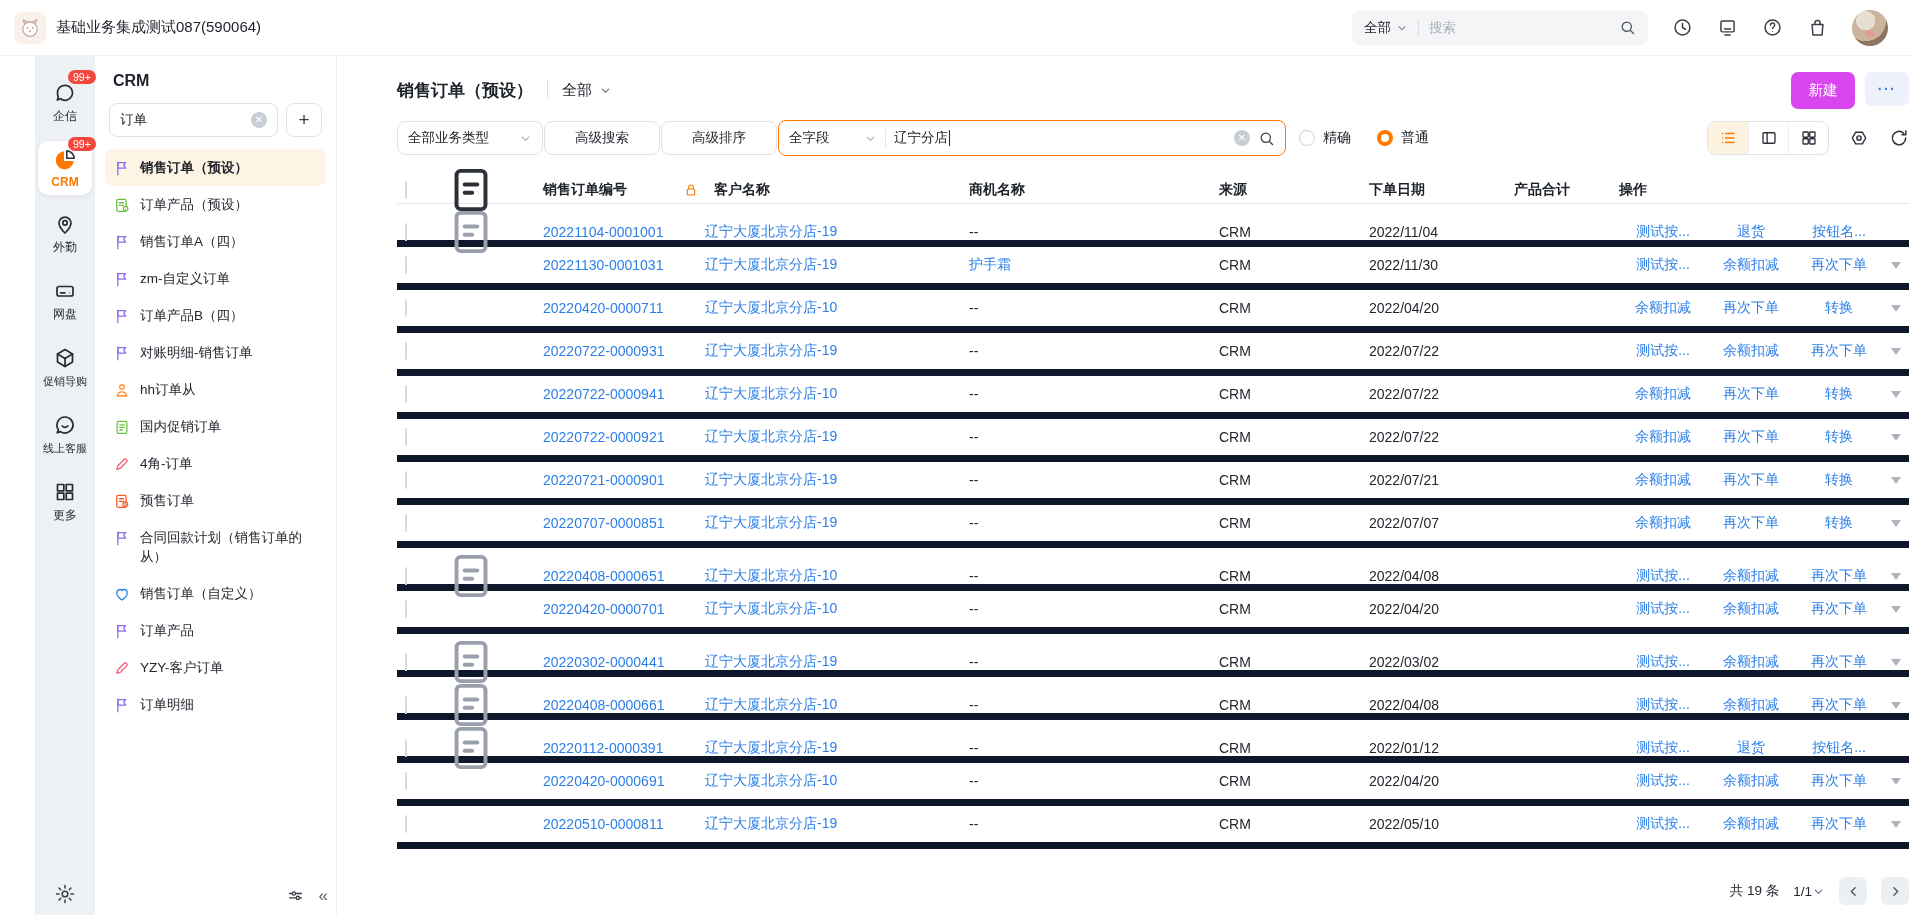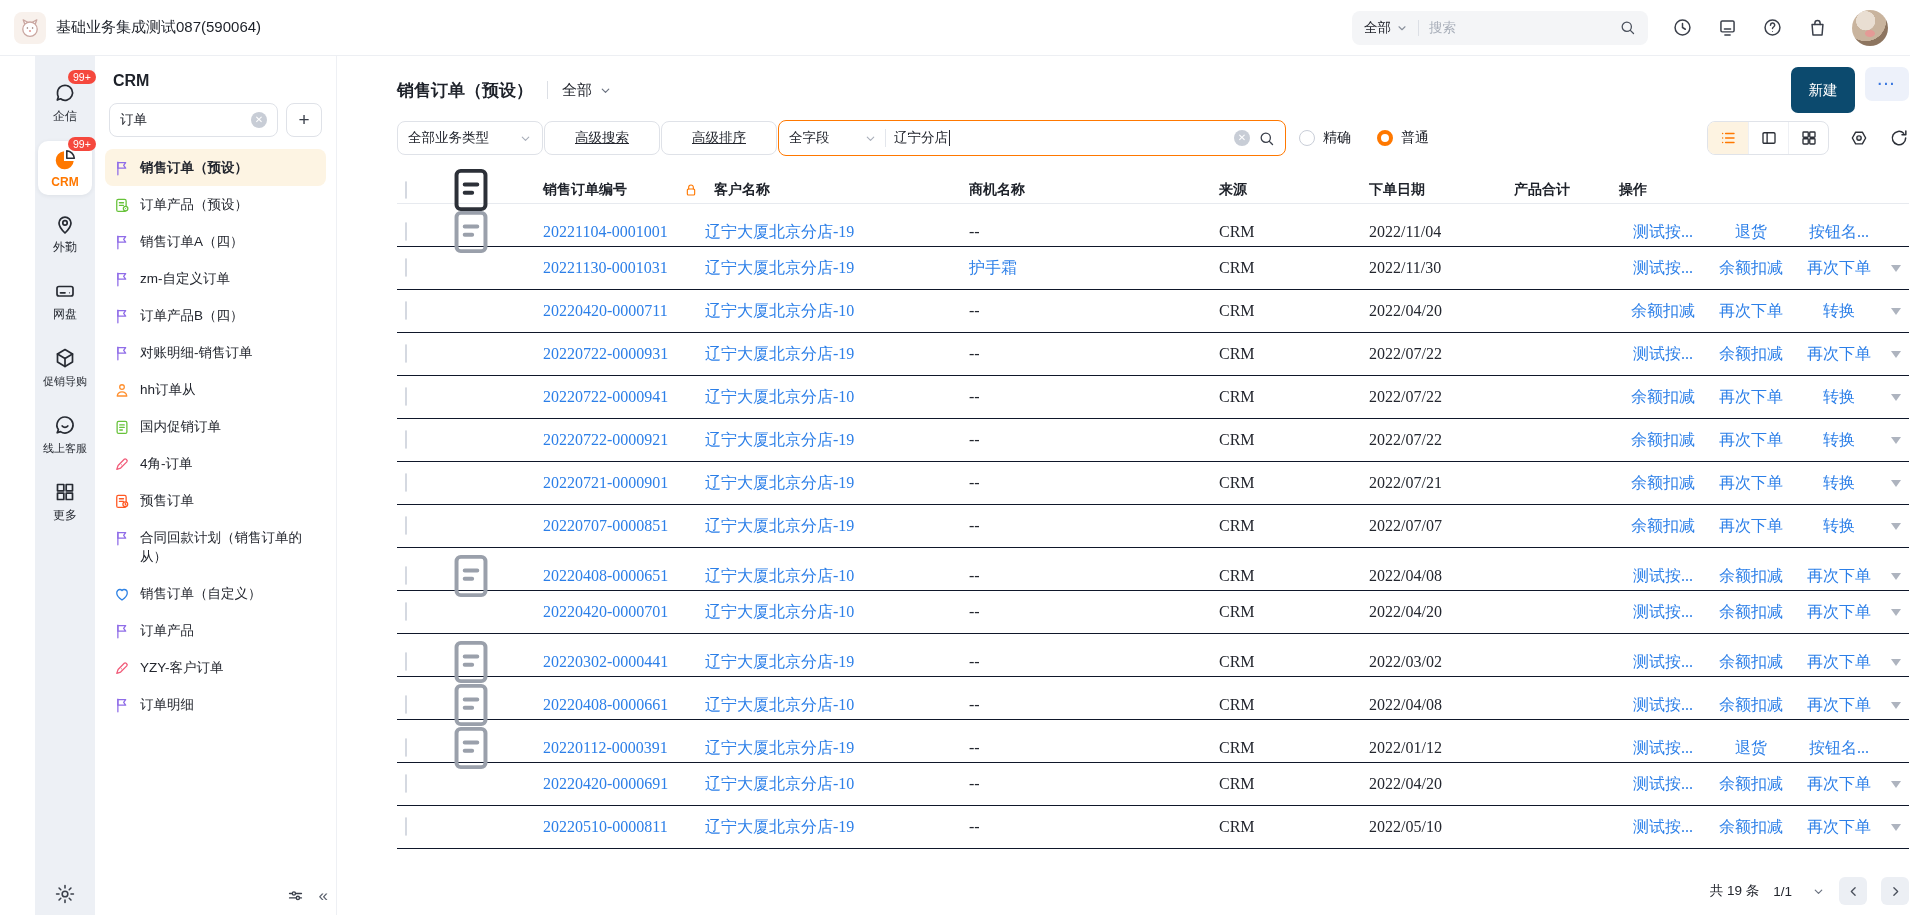--- a/index.html
+++ b/index.html
@@ -51,26 +51,26 @@
   .sb-collapse { font-size:17px; color:#5a606c; cursor:pointer; line-height:1; }
 
   
   .main { flex:1; display:flex; flex-direction:column; padding:0 46px 0 60px; position:relative; background:#fff; }
   .main-header { display:flex; align-items:center; height:58px; padding-top:10px; }
   .main-title { font-size:17px; font-weight:700; color:#1d2129; }
   .vdiv { width:1px; height:18px; background:#dcdfe5; margin:0 14px; }
   .scope-select { font-size:15px; display:flex; align-items:center; gap:7px; cursor:pointer; }
   .chev { width:13px; height:13px; color:#6b7280; }
   .header-actions { margin-left:auto; display:flex; gap:10px; }
-  .btn-new { width:64px; height:46px; background:#0c4a6e; color:#fff; border:none; border-radius:7px; font-size:14.5px; cursor:pointer; font-family:inherit; }
+  .btn-new { width:64px; height:37px; background:#d946ef; color:#fff; border:none; border-radius:7px; font-size:14.5px; cursor:pointer; font-family:inherit; }
   .btn-more { width:44px; height:34px; background:#edf1fa; color:#3a77e0; border:none; border-radius:7px; font-size:14px; letter-spacing:1.5px; cursor:pointer; font-weight:700; }
 
   .filter-row { display:flex; align-items:center; height:48px; gap:1px; }
   .select-box { width:146px; height:34px; border:1px solid #dfe2e8; border-radius:8px; display:flex; align-items:center; justify-content:space-between; padding:0 10px; font-size:13.5px; cursor:pointer; }
-  .btn-outline { height:34px; padding:0 30px; border:1px solid #dfe2e8; border-radius:8px; background:#fff; font-size:13.5px; color:#23262e; cursor:pointer; font-family:inherit;text-decoration:underline; }
+  .btn-outline { height:34px; padding:0 30px; border:1px solid #dfe2e8; border-radius:8px; background:#fff; font-size:13.5px; color:#23262e; cursor:pointer; font-family:inherit; }
   .search-combo { width:508px; height:36px; border:1.5px solid #ff7800; border-radius:8px; display:flex; align-items:center; padding:0 10px; gap:8px; }
   .combo-field { display:flex; align-items:center; justify-content:space-between; width:88px; font-size:13.5px; cursor:pointer; }
   .combo-div { width:1px; height:18px; background:#e3e6ec; }
   .combo-value { flex:1; font-size:13.5px; display:flex; align-items:center; }
   .caret { width:1px; height:16px; background:#23262e; margin-left:1px; }
   .combo-search { width:17px; height:17px; color:#3a3f4a; cursor:pointer; }
   .radio-group { display:flex; gap:26px; margin-left:12px; }
   .radio { display:flex; align-items:center; gap:8px; font-size:14px; cursor:pointer; }
   .rdot { width:16px; height:16px; border-radius:50%; border:1.5px solid #c9ced8; background:#fff; }
   .rdot.on { border:4.5px solid #ff7800; }
@@ -78,39 +78,39 @@
   .view-group { display:flex; border:1px solid #e0e3e9; border-radius:8px; overflow:hidden; }
   .view-cell { width:40px; height:32px; display:flex; align-items:center; justify-content:center; color:#2c3038; cursor:pointer; }
   .view-cell + .view-cell { border-left:1px solid #eef0f4; }
   .view-cell.active { background:#fdf3e1; color:#ff7800; }
   .view-cell svg { width:18px; height:18px; }
   .tool-icon { width:20px; height:20px; color:#2c3038; cursor:pointer; }
 
   
   .grid-row { display:grid; grid-template-columns:46px 56px 178px 280px 250px 150px 145px 105px 1fr; align-items:center; }
   .thead { height:42px; font-weight:700; font-size:14px; border-bottom:1px solid #e7eaef; color:#1d2129; }
-  .trow { height:43px; font-size:16px; border-bottom:1px solid #0f172a;font-family:Liberation Serif, serif; }
+  .trow { height:43px; font-size:14px; border-bottom:7px solid #0f172a; }
   .c-cb { padding-left:8px; }
   .checkbox { width:17px; height:17px; border:1px solid #d5d9e1; border-radius:4px; background:#fff; cursor:pointer; }
   .c-doc { display:flex; justify-content:center; }
   .c-doc svg { width:17px; height:17px; }
   .hdr-doc { color:#2c3038; } .row-doc { color:#9aa0ab; }
   .c-order { padding-left:44px; white-space:nowrap; }
   .c-cust { padding-left:28px; display:flex; align-items:center; white-space:nowrap;gap:8px; }
   .thead .c-cust { padding-left:6px; }
   .lock-ic { width:16px; height:16px; color:#ff7800; margin-right:7px; }
   .c-pad { padding-left:12px; white-space:nowrap; }
   .link { color:#2c7fe8; cursor:pointer; text-decoration:none; }
   .c-ops { padding-left:12px; display:flex; align-items:center; }
   .op { width:88px; text-align:center; color:#2c7fe8; white-space:nowrap; cursor:pointer; }
   .more-arrow { width:26px; display:flex; justify-content:center; cursor:pointer; }
   .tri { width:0; height:0; border-left:5.5px solid transparent; border-right:5.5px solid transparent; border-top:7px solid #aeb4bf; }
 
   .pagination { margin-top:auto; display:flex; align-items:center; justify-content:flex-end; gap:14px; height:44px; font-size:13.5px; color:#23262e; padding-bottom:4px; }
-  .page-sel { display:flex; align-items:center; gap:20px; cursor:pointer; }
+  .page-sel { display:flex; align-items:center; gap:0; cursor:pointer; }
   .page-btn { width:28px; height:28px; background:#eceff4; border:none; border-radius:6px; color:#4a505c; font-size:14px; cursor:pointer; display:flex; align-items:center; justify-content:center; }
   .page-btn svg { width:13px; height:13px; }
 
   .scroll-thumb { position:absolute; right:13px; top:145px; width:5px; height:420px; border-radius:3px; background:#e4e7ec; }
 </style>
 </head>
 <body>
 
 <div class="topbar">
   <div class="logo">

